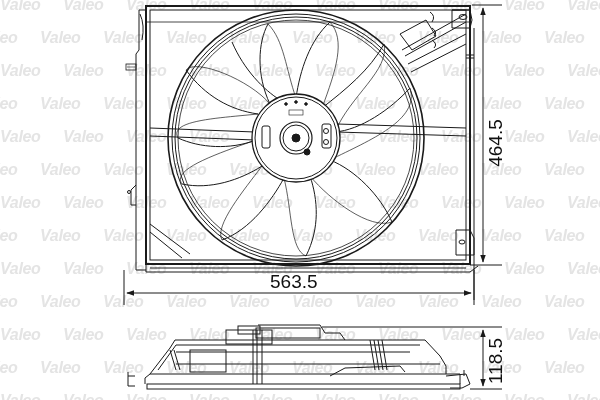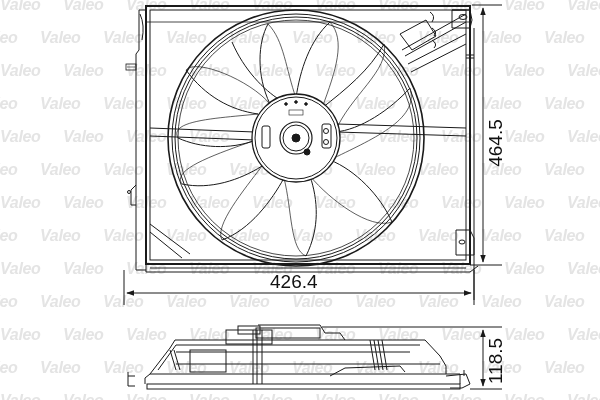--- a/index.html
+++ b/index.html
@@ -275,16 +275,16 @@
       <line x1="382" y1="340" x2="387" y2="370"></line>
       <line x1="170" y1="350" x2="176" y2="370"></line>
       <line x1="174" y1="350" x2="180" y2="370"></line>
       <path d="M135,376 L128,376 L128,386 L135,386"></path>
       <line x1="128" y1="372" x2="128" y2="376"></line>
       <path d="M446,376 L466,374 L470,384 L462,388 L450,388"></path>
       <line x1="464" y1="370" x2="464" y2="376"></line>
     </g>
   </svg>
 
-  <div class="dim" style="left:270px;top:271px;">426.4</div>
+  <div class="dim" style="left:270px;top:271px;">563.5</div>
   <div class="dim dim-v" style="left:471px;top:132px;width:50px;text-align:center;">464.5</div>
   <div class="dim dim-v" style="left:471px;top:350px;width:50px;text-align:center;">118.5</div>
 </div>
 
 </body></html>

